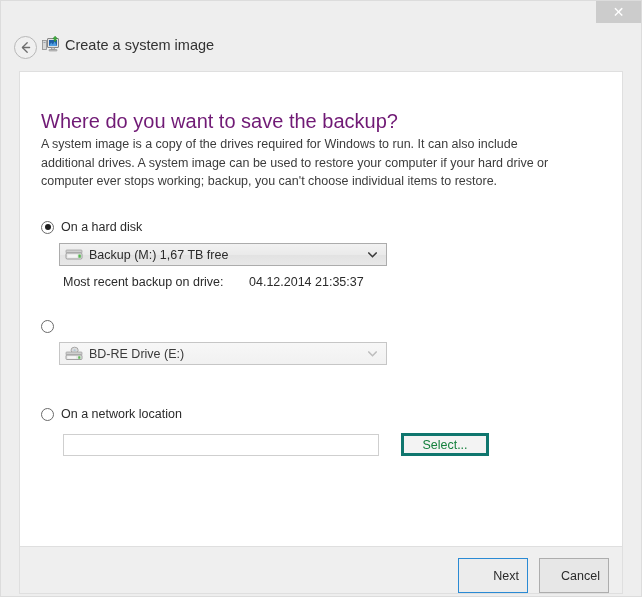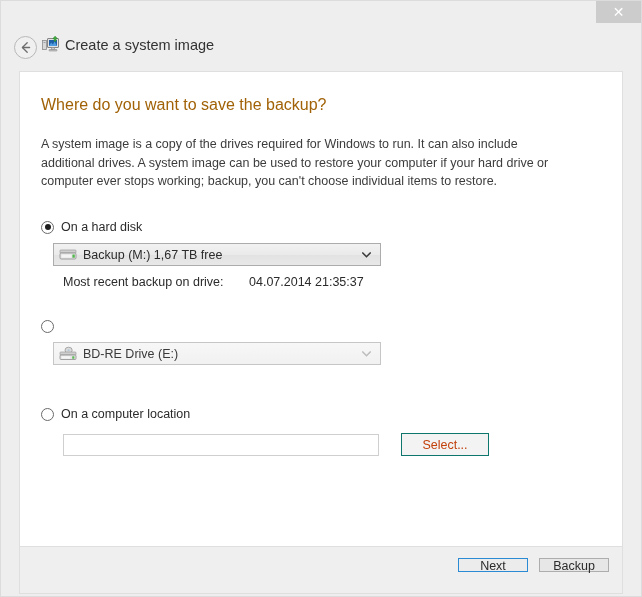--- a/index.html
+++ b/index.html
@@ -97,23 +97,23 @@
     width: 604px;
     height: 476px;
     box-sizing: border-box;
     background: #ffffff;
     border: 1px solid #dfdfdf;
   }
 
   .page-heading {
     position: absolute;
     left: 21px;
-    top: 24px;
-    font-size: 16px;
-    color: #a16207;
+    top: 38px;
+    font-size: 20px;
+    color: #701a75;
     white-space: nowrap;
   }
 
   .body-text {
     position: absolute;
     left: 21px;
     top: 63px;
     width: 530px;
     font-size: 12.5px;
     color: #3c3c3c;
@@ -153,21 +153,21 @@
   }
   .radio-label {
     font-size: 12.5px;
     color: #2b2b2b;
     white-space: nowrap;
   }
 
   
   .combo {
     position: relative;
-    margin-left: 12px;
+    margin-left: 18px;
     margin-top: 7px;
     width: 328px;
     height: 23px;
     box-sizing: border-box;
     border: 1px solid #acacac;
     background: linear-gradient(to bottom, #f2f2f2 0%, #eaeaea 50%, #e2e2e2 51%, #e8e8e8 100%);
     display: flex;
     align-items: center;
     cursor: default;
   }
@@ -228,23 +228,23 @@
     font-size: 12.5px;
     color: #2b2b2b;
     padding: 0 4px;
     outline: none;
   }
   .select-button {
     margin-left: 22px;
     width: 88px;
     height: 23px;
     box-sizing: border-box;
-    border: 1px solid #0f766e;
+    border: 3px solid #0f766e;
     background: #f3f3f3;
-    color: #c2410c;
+    color: #15803d;
     font-family: "Liberation Sans", sans-serif;
     font-size: 12.5px;
     cursor: default;
   }
 
   
   .footer {
     position: absolute;
     left: 18px;
     top: 546px;
@@ -256,29 +256,30 @@
     background: #efefef;
   }
   .footer-buttons {
     position: absolute;
     right: 13px;
     top: 11px;
     display: flex;
   }
   .btn {
     width: 70px;
-    height: 14px;
+    height: 35px;
     box-sizing: border-box;
     font-family: "Liberation Sans", sans-serif;
     font-size: 12.5px;
     color: #2b2b2b;
     background: #e7e7e7;
     border: 1px solid #adadad;
     cursor: default;
-    padding: 0;
+    padding: 8px;
+    text-align: right;
   }
   .btn.default {
     border: 1px solid #2a8ad4;
     background: #ececec;
     margin-right: 11px;
   }
 </style>
 </head>
 <body>
 
@@ -342,21 +343,21 @@
         <span class="combo-text">Backup (M:)  1,67 TB free</span>
         <span class="combo-arrow">
           <svg width="9" height="6" viewBox="0 0 9 6">
             <path d="M0.8 1 L4.5 4.7 L8.2 1" fill="none" stroke="#3a3a3a" stroke-width="1.5" stroke-linecap="square"></path>
           </svg>
         </span>
       </div>
 
       <div class="backup-info">
         <span class="backup-info-label">Most recent backup on drive:</span>
-        <span>04.07.2014 21:35:37</span>
+        <span>04.12.2014 21:35:37</span>
       </div>
     </div>
 
     <div class="option-group group-dvd">
       <div class="radio-row">
         <span class="radio"></span>
       </div>
 
       <div class="combo disabled">
         <span class="combo-icon">
@@ -374,31 +375,31 @@
           <svg width="9" height="6" viewBox="0 0 9 6">
             <path d="M0.8 1 L4.5 4.7 L8.2 1" fill="none" stroke="#bdbdbd" stroke-width="1.5" stroke-linecap="square"></path>
           </svg>
         </span>
       </div>
     </div>
 
     <div class="option-group group-network">
       <div class="radio-row">
         <span class="radio"></span>
-        <span class="radio-label">On a computer location</span>
+        <span class="radio-label">On a network location</span>
       </div>
 
       <div class="network-row">
         <input class="network-input" type="text" value="" style="">
         <button class="select-button">Select...</button>
       </div>
     </div>
 
   </div>
 
   <div class="footer">
     <div class="footer-buttons">
       <button class="btn default">Next</button>
-      <button class="btn">Backup</button>
+      <button class="btn">Cancel</button>
     </div>
   </div>
 
 </div>
 
 </body></html>

